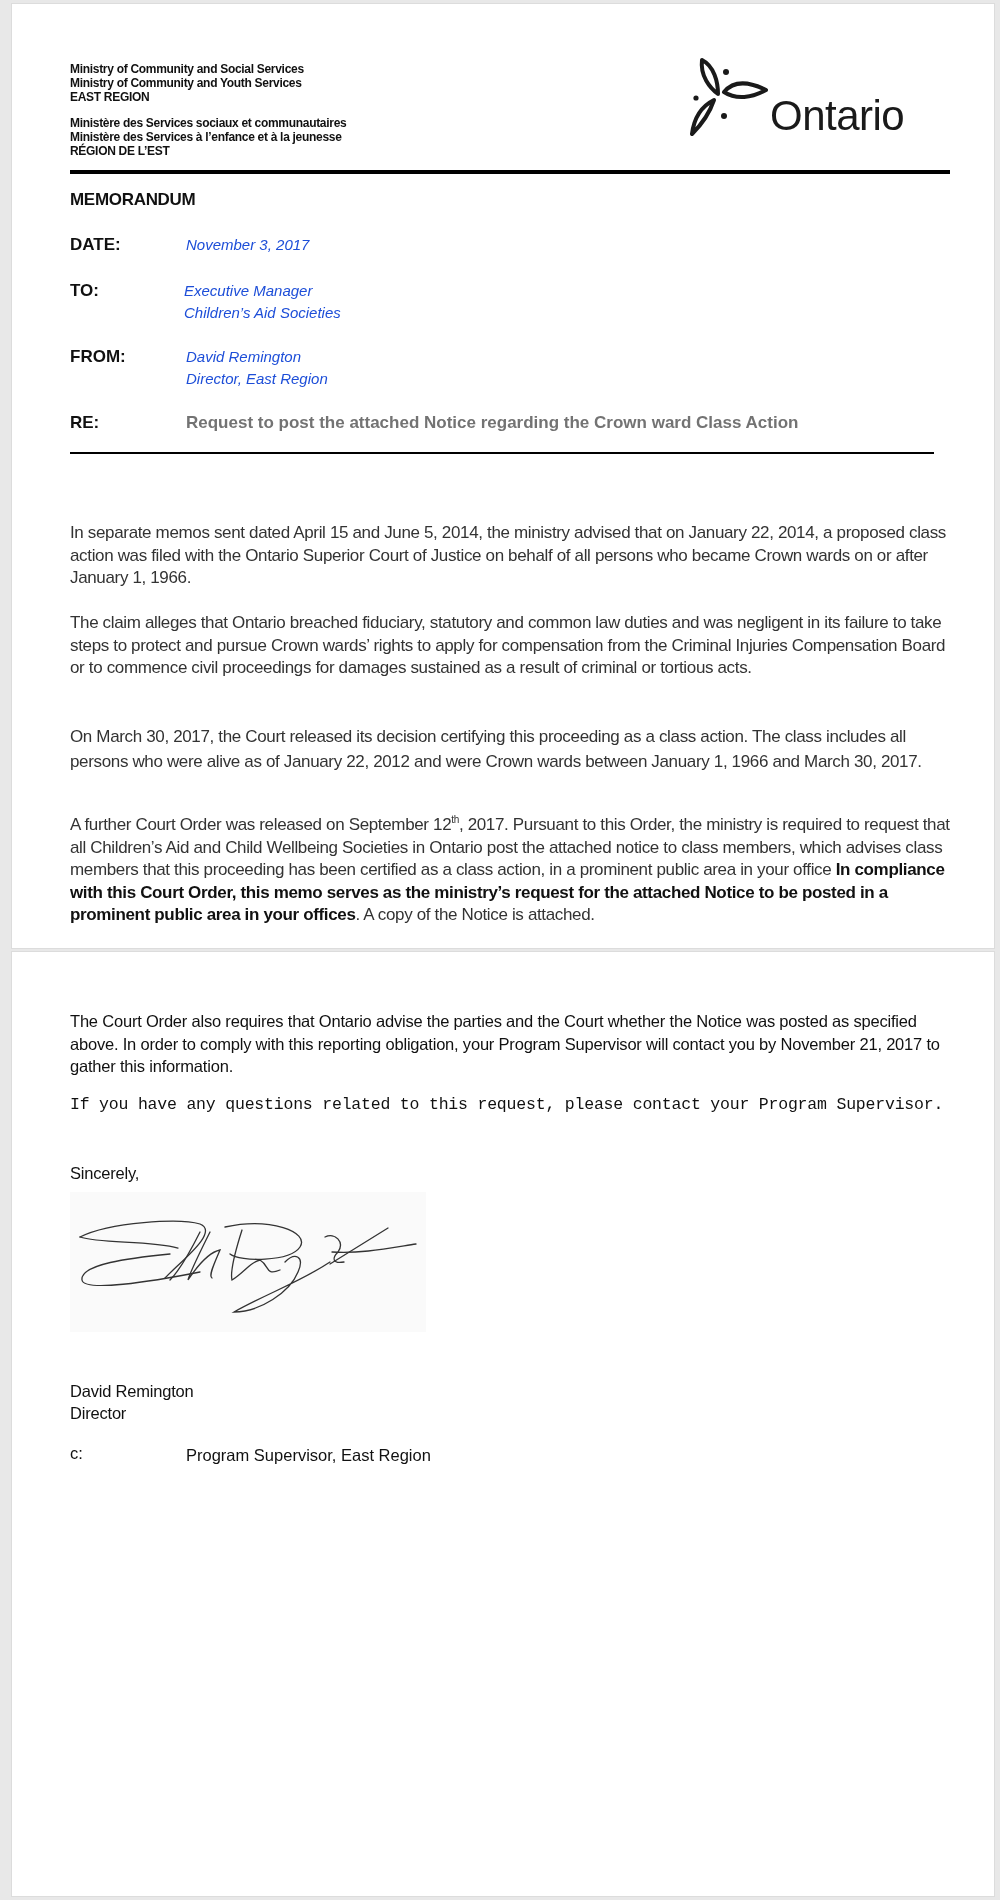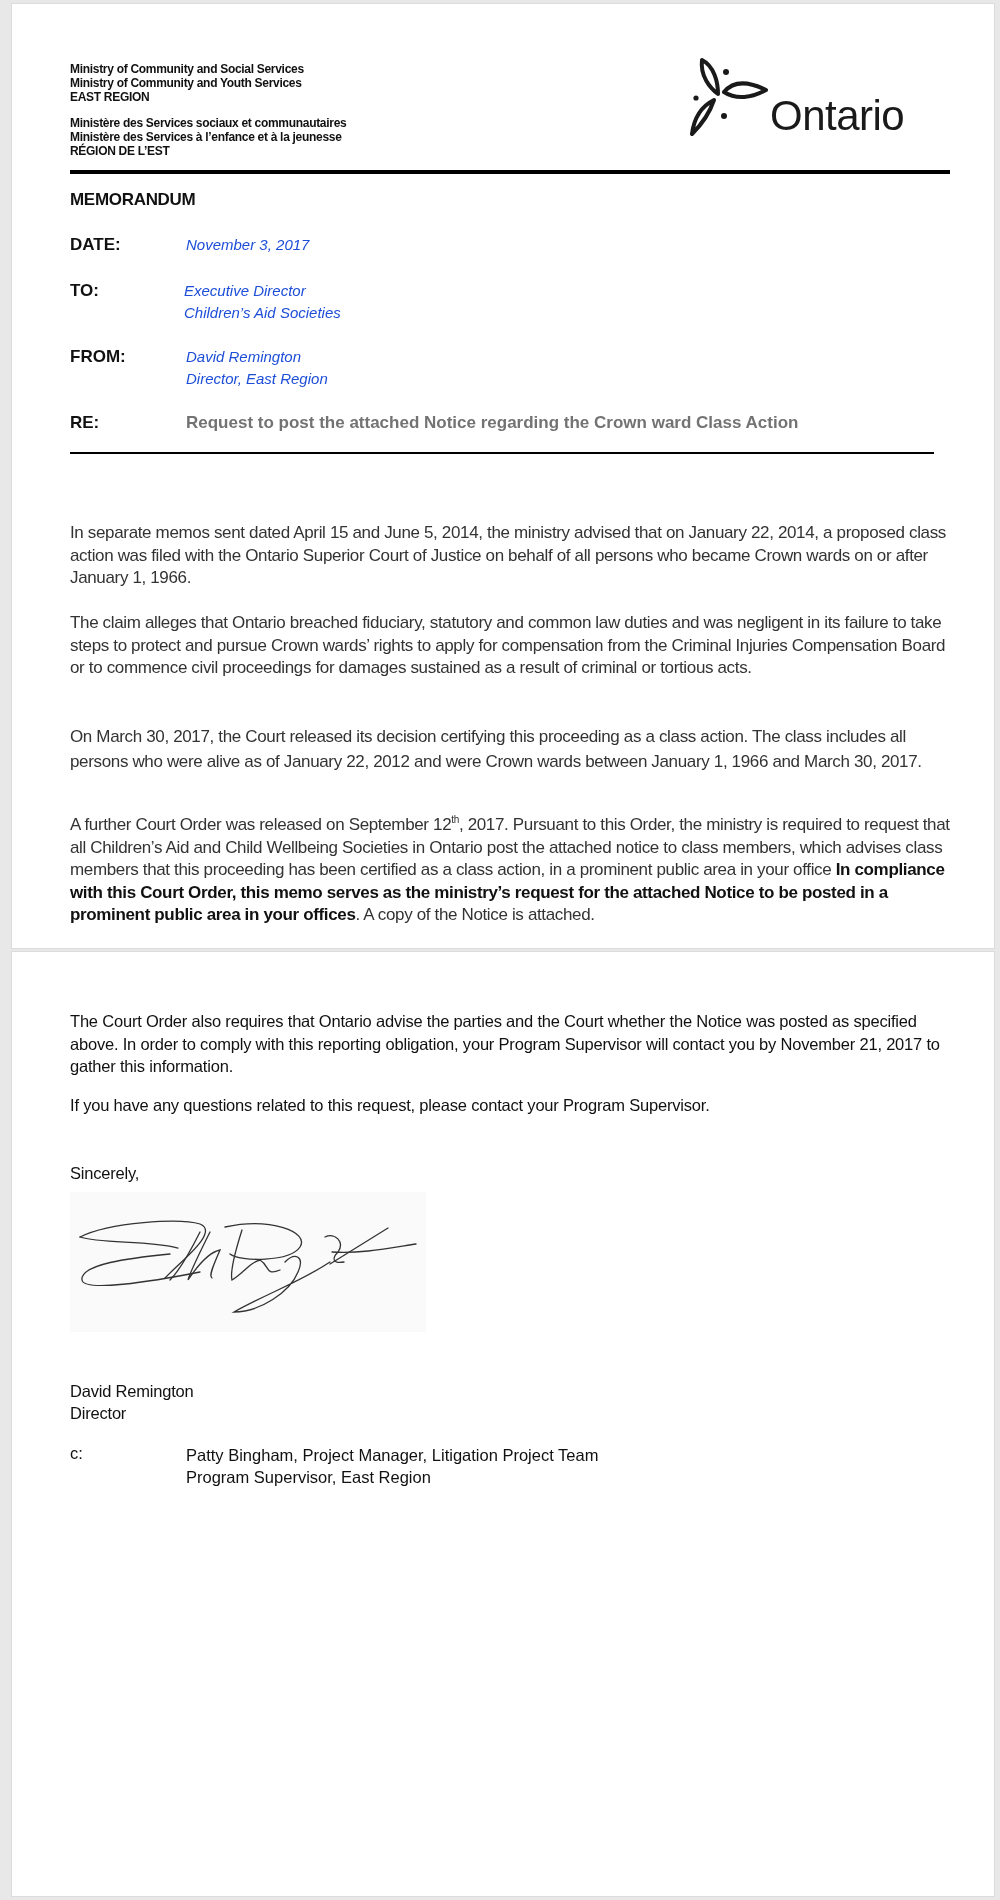--- a/index.html
+++ b/index.html
@@ -81,21 +81,21 @@
 
   <div class="abs rule-thick"></div>
 
   <div class="abs memo-title">MEMORANDUM</div>
 
   <div class="abs hdr-label" style="top:231px;">DATE:</div>
   <div class="abs hdr-value" style="top:230px;">November 3, 2017</div>
 
   <div class="abs hdr-label" style="top:277px;">TO:</div>
   <div class="abs hdr-value" style="top:276px; left:172px;">
-    <div>Executive Director</div>
+    <div>Executive Manager</div>
     <div>Children’s Aid Societies</div>
   </div>
 
   <div class="abs hdr-label" style="top:343px;">FROM:</div>
   <div class="abs hdr-value" style="top:342px;">
     <div>David Remington</div>
     <div>Director, East Region</div>
   </div>
 
   <div class="abs hdr-label" style="top:409px;">RE:</div>
@@ -106,21 +106,21 @@
   <div class="abs para" style="top:474px;">In separate memos sent dated April 15 and June 5, 2014, the ministry advised that on January 22, 2014, a proposed class action was filed with the Ontario Superior Court of Justice on behalf of all persons who became Crown wards on or after January 1, 1966.</div>
   <div class="abs para" style="top:564px;">The claim alleges that Ontario breached fiduciary, statutory and common law duties and was negligent in its failure to take steps to protect and pursue Crown wards’ rights to apply for compensation from the Criminal Injuries Compensation Board or to commence civil proceedings for damages sustained as a result of criminal or tortious acts.</div>
   <div class="abs para" style="top:676px; line-height:25px;">On March 30, 2017, the Court released its decision certifying this proceeding as a class action.  The class includes all persons who were alive as of January 22, 2012 and were Crown wards between January 1, 1966 and March 30, 2017.</div>
   <div class="abs para" style="top:766px;">
     <span>A further Court Order was released on September 12</span><sup>th</sup><span>, 2017.  Pursuant to this Order, the ministry is required to request that all Children’s Aid and Child Wellbeing Societies in Ontario post the attached notice to class members, which advises class members that this proceeding has been certified as a class action, in a prominent public area in your office  </span><b>In compliance with this Court Order, this memo serves as the ministry’s request for the attached Notice to be posted in a prominent public area in your offices</b><span>.  A copy of the Notice is attached.</span>
   </div>
 </div>
 
 <div class="page" id="page2">
   <div class="abs para2" style="top:58px;">The Court Order also requires that Ontario advise the parties and the Court whether the Notice was posted as specified above.   In order to comply with this reporting obligation, your Program Supervisor will contact you by November 21, 2017 to gather this information.</div>
-  <div class="abs para2" style="top:142px;">If you have any questions related to this request, please contact your Program Supervisor.</div>
+  <div class="abs para2" style="top:142px;font-family:Liberation Mono, monospace;">If you have any questions related to this request, please contact your Program Supervisor.</div>
   <div class="abs para2" style="top:210px;">Sincerely,</div>
 
   <div class="abs sig-box">
     <svg width="356" height="140" viewBox="0 0 356 140">
       <g fill="none" stroke="#333" stroke-width="1.3" stroke-linecap="round">
         <path d="M10 45 C 40 30, 110 26, 130 32 C 150 40, 110 70, 95 86"></path>
         <path d="M10 45 C 30 52, 80 48, 108 56"></path>
         <path d="M100 62 C 60 66, 10 72, 12 88 C 14 100, 80 90, 130 80"></path>
         <path d="M130 40 C 120 60, 108 80, 100 88"></path>
         <path d="M140 40 C 130 60, 120 80, 118 88 C 130 70, 140 60, 150 58 C 145 70, 138 84, 142 86"></path>
@@ -134,16 +134,15 @@
     </svg>
   </div>
 
   <div class="abs para2" style="top:428px; line-height:22px;">
     <div>David Remington</div>
     <div>Director</div>
   </div>
 
   <div class="abs cc-label" style="top:492px;">c:</div>
   <div class="abs cc-value" style="top:492px;">
-    <div>Patty Bingham, Project Manager, Litigation Project Team</div>
     <div>Program Supervisor, East Region</div>
   </div>
 </div>
 
 </body></html>

